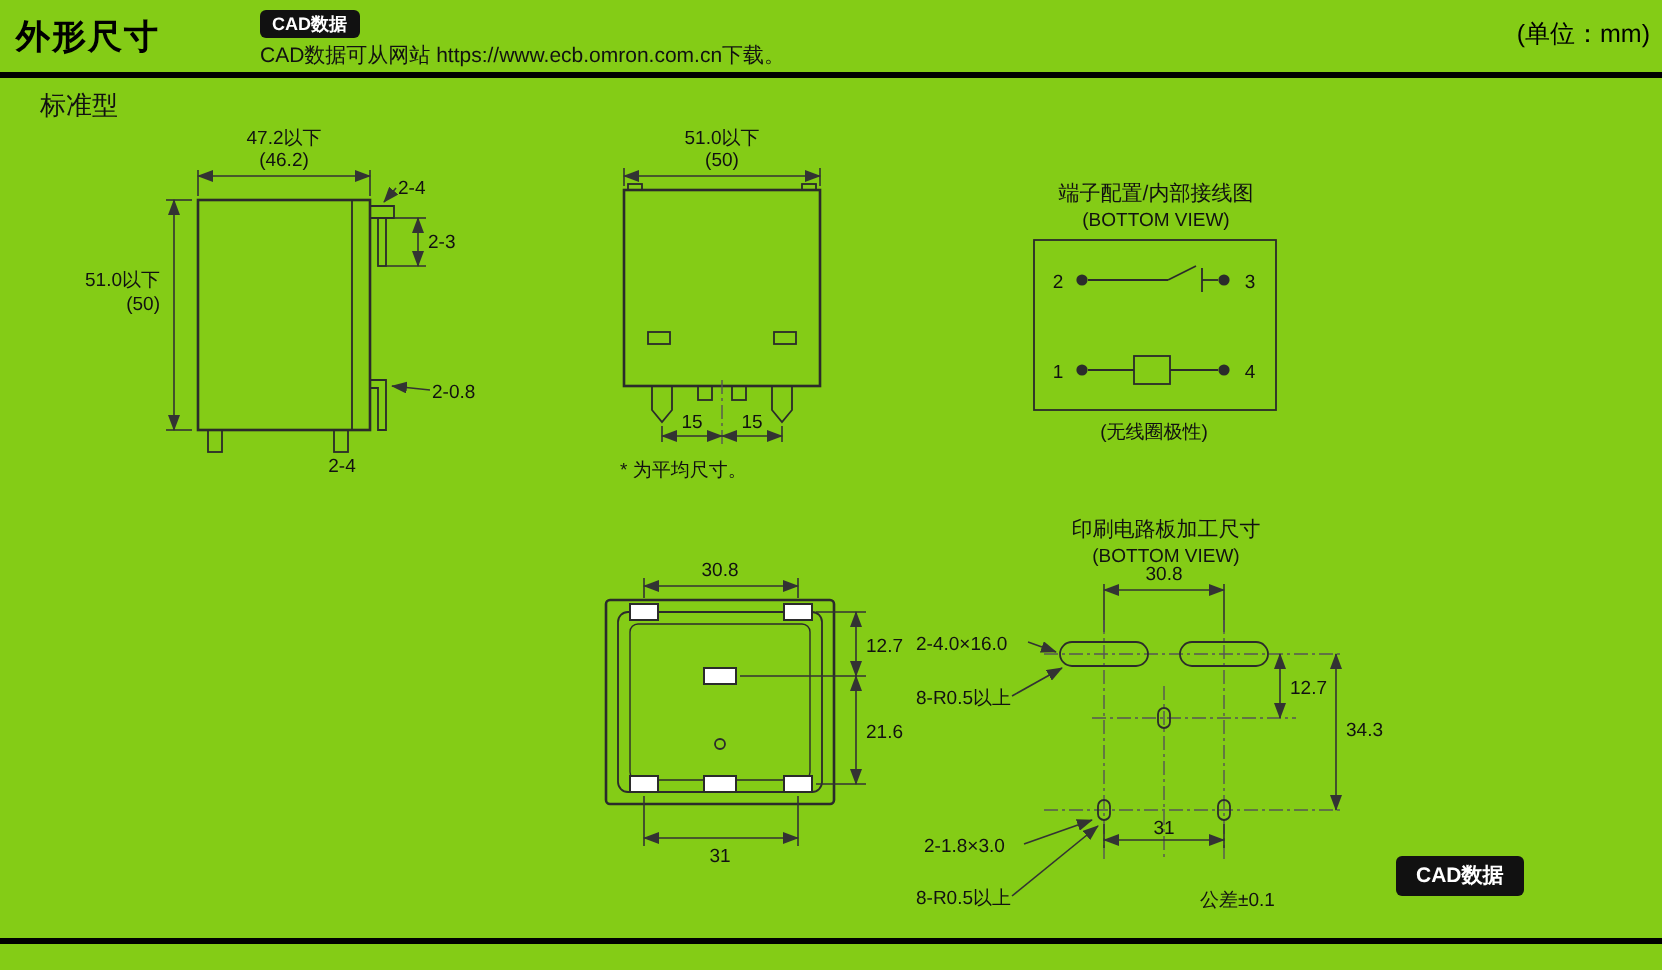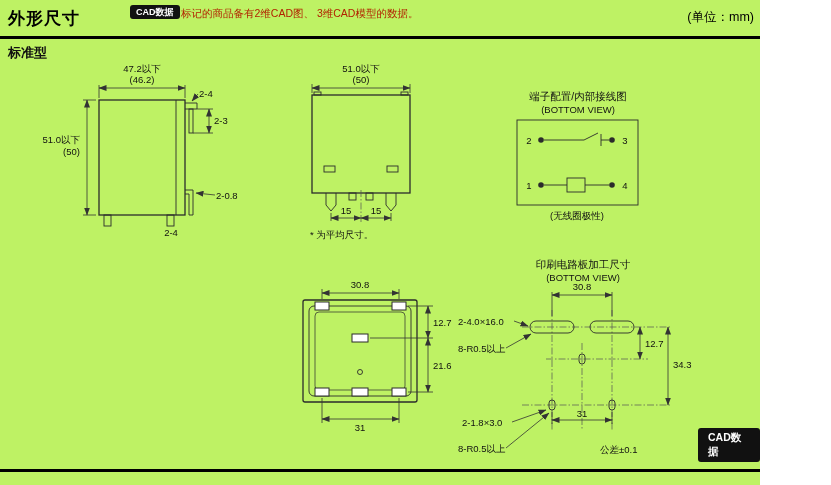--- a/index.html
+++ b/index.html
@@ -1,26 +1,26 @@
 <!DOCTYPE html>
 <html><head>
 <meta charset="utf-8">
 <style>
   html,body{margin:0;padding:0;background:#fff}
-  #page{position:relative;width:760px;height:485px;background:#bef264;overflow:hidden;
+  #page{position:relative;width:831px;height:485px;background:#84cc16;overflow:hidden;
         font-family:"Liberation Sans","DejaVu Sans",sans-serif;color:#111}
   .abs{position:absolute}
   #title{left:8px;top:7px;font-size:17px;font-weight:bold;color:#000;letter-spacing:1px}
   #cad-badge-top{left:130px;top:5px;background:#111;color:#fff;font-size:9px;font-weight:bold;
         padding:2px 6px;border-radius:3px;line-height:1.15}
   #note1{left:181px;top:7px;font-size:10.5px;color:#b22200;white-space:nowrap}
   #note2{left:130px;top:21px;font-size:10.5px;color:#111;white-space:nowrap}
   #unit{right:6px;top:9px;font-size:12.5px;font-weight:normal;color:#000}
   #rule-top{left:0;top:36px;width:831px;height:3px;background:#000}
-  #section-label{left:8px;top:44px;font-size:13px;font-weight:bold;color:#111}
+  #section-label{left:20px;top:44px;font-size:13px;font-weight:normal;color:#111}
   #rule-bottom{left:0;top:469px;width:831px;height:3px;background:#000}
   #cad-badge-bottom{left:698px;top:428px;background:#111;color:#fff;font-size:10.5px;font-weight:bold;
         padding:3px 10px;border-radius:3px;cursor:pointer}
   #drawings{left:0;top:0}
   svg text{font-family:"Liberation Sans","DejaVu Sans",sans-serif;fill:#111}
   .dt{font-size:9.5px;text-anchor:middle}
   .dts{font-size:9.5px;text-anchor:start}
   .dte{font-size:9.5px;text-anchor:end}
   .tt{font-size:10.5px;text-anchor:middle}
   .ol{fill:none;stroke:#2b2b2b;stroke-width:1.3}
@@ -31,21 +31,21 @@
   .cl{stroke:#555;stroke-width:0.7;fill:none;stroke-dasharray:7 2 1.5 2}
   .dot{fill:#2b2b2b}
 </style>
 </head>
 <body>
 
 <div id="page">
 
   <div class="abs" id="title">外形尺寸</div>
   <div class="abs" id="cad-badge-top">CAD数据</div>
-  <div class="abs" id="note1">标记的商品备有2维CAD图、 3维CAD模型的数据。</div>
+  <div class="abs" id="note2">CAD数据可从网站 https://www.ecb.omron.com.cn下载。</div>
   <div class="abs" id="unit">(单位：mm)</div>
   <div class="abs" id="rule-top"></div>
   <div class="abs" id="section-label">标准型</div>
 
   <svg class="abs" id="drawings" width="831" height="485" viewBox="0 0 831 485">
     <defs>
       <marker id="ar" viewBox="0 0 8 6" refX="7.5" refY="3" markerWidth="8" markerHeight="6" orient="auto-start-reverse" markerUnits="userSpaceOnUse">
         <path d="M0 0 L8 3 L0 6 Z" fill="#333"></path>
       </marker>
     </defs>

